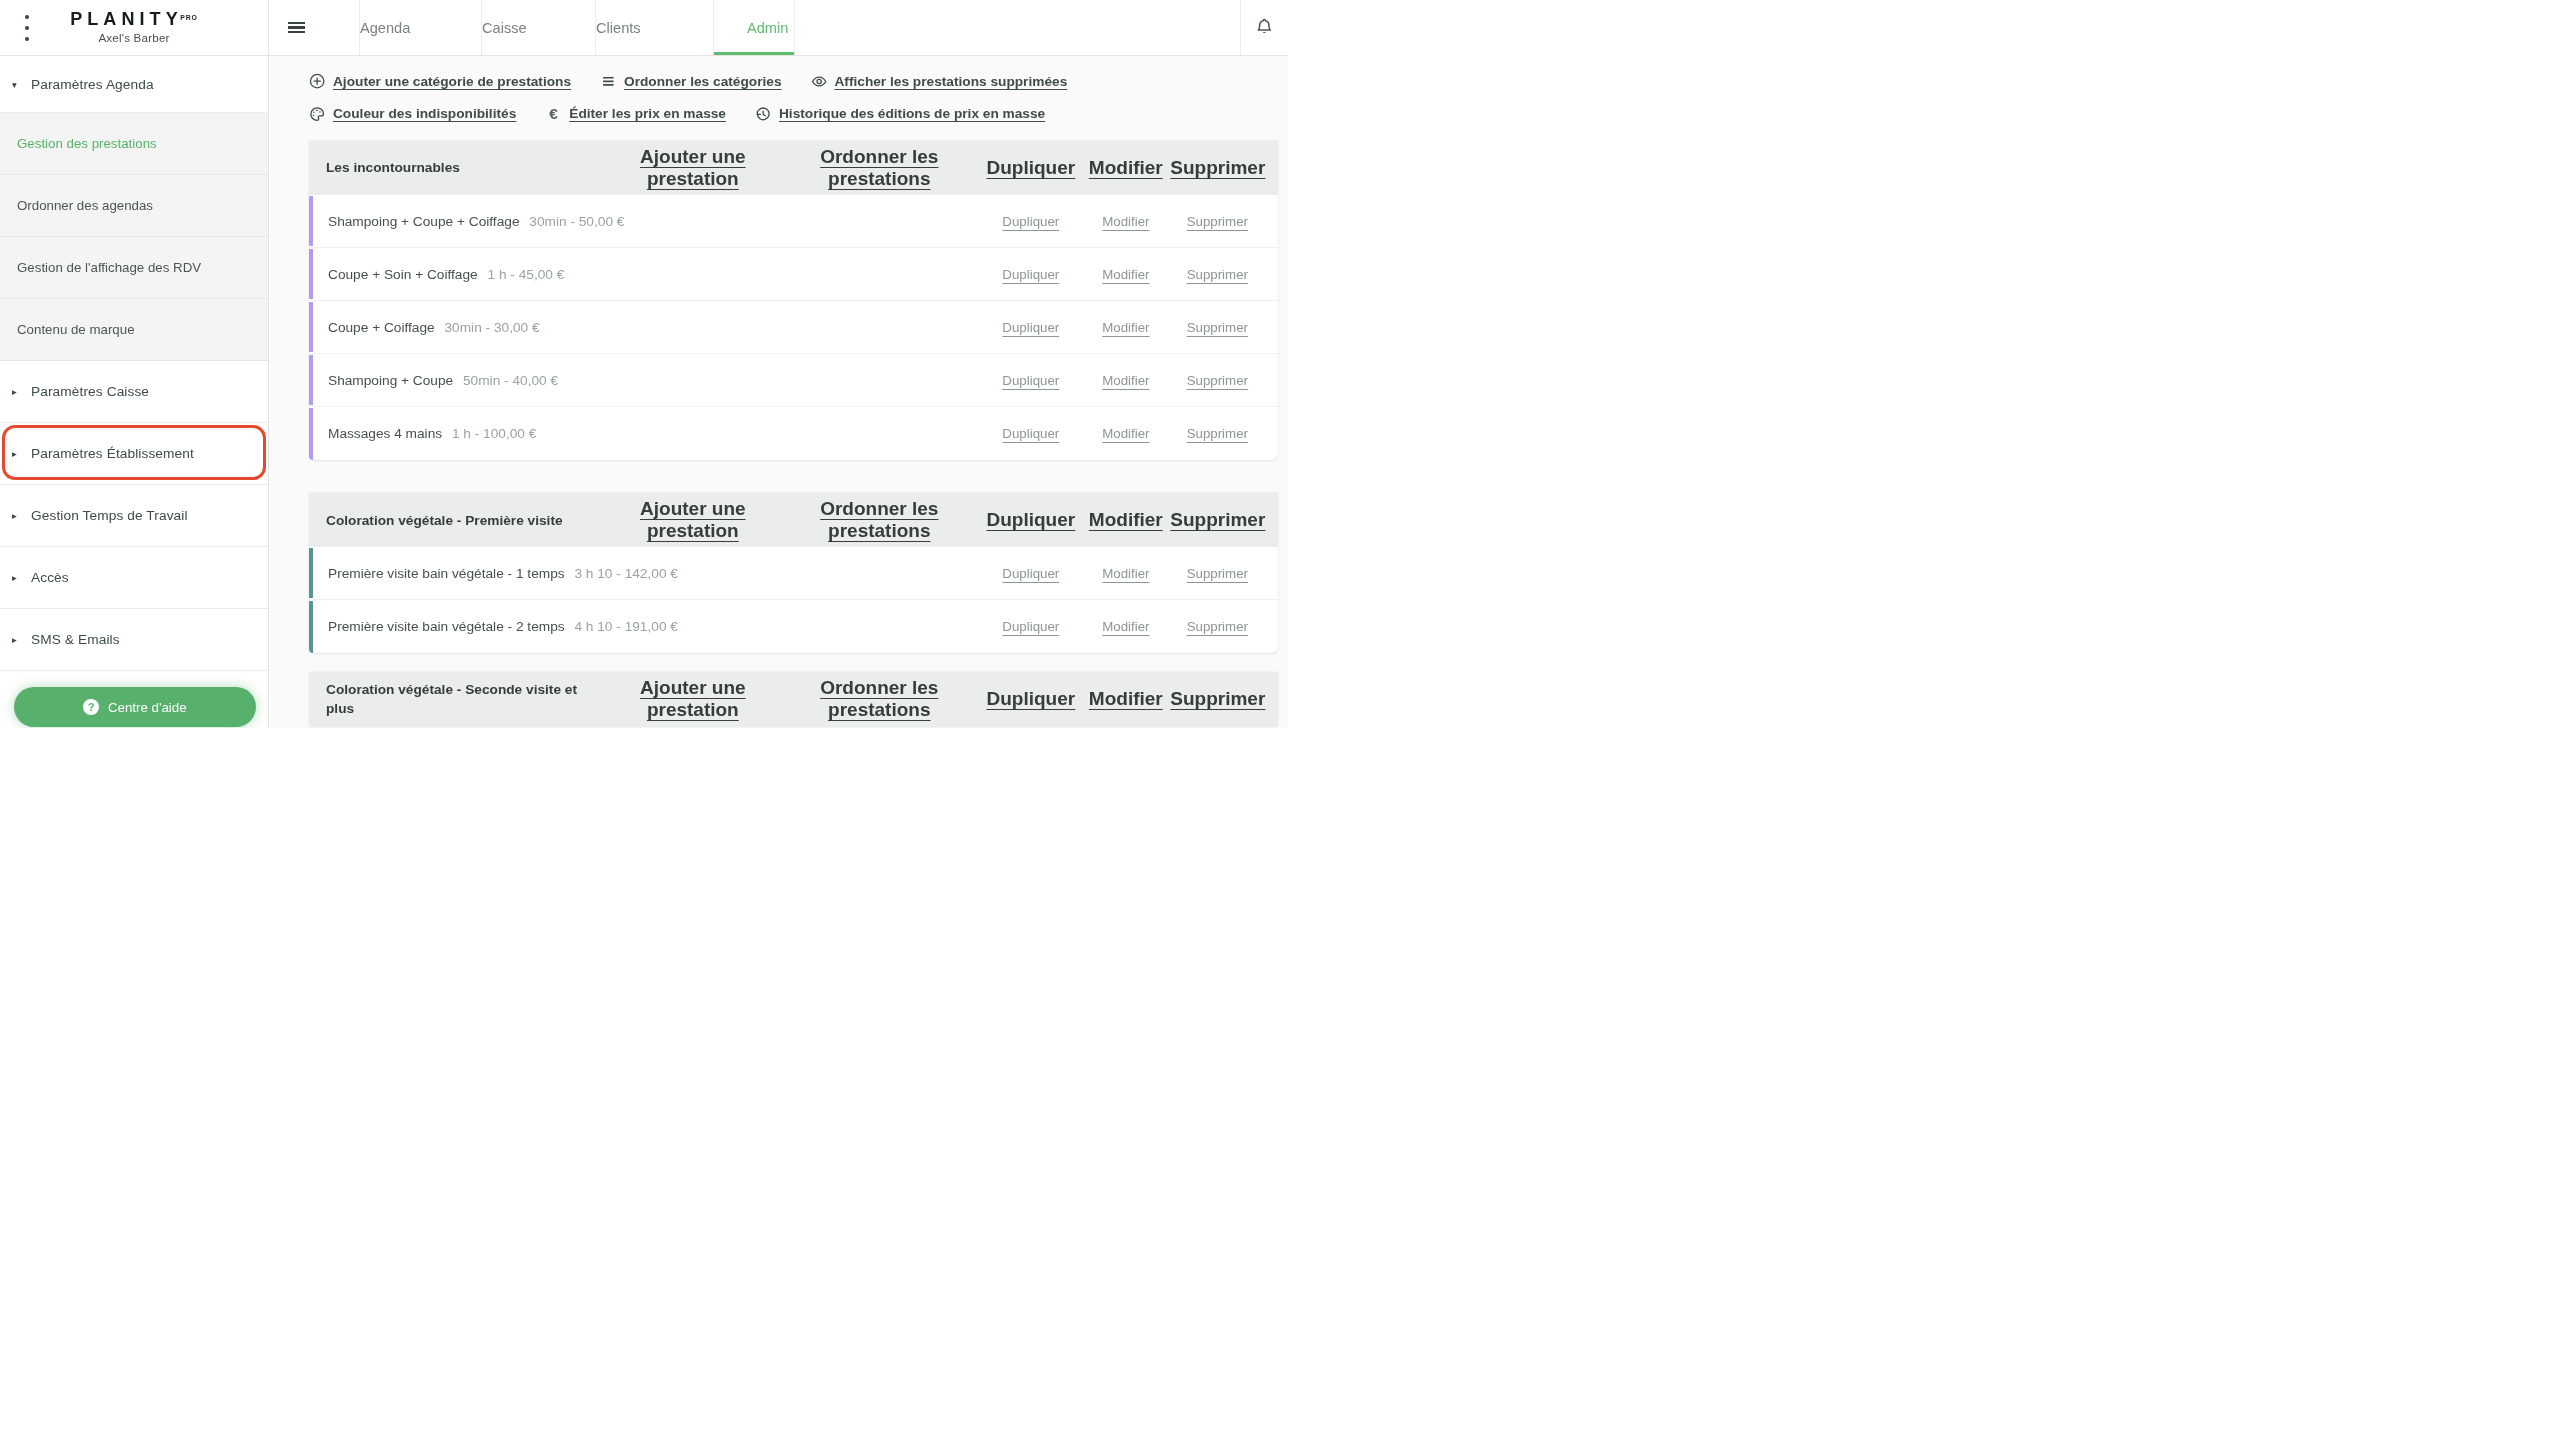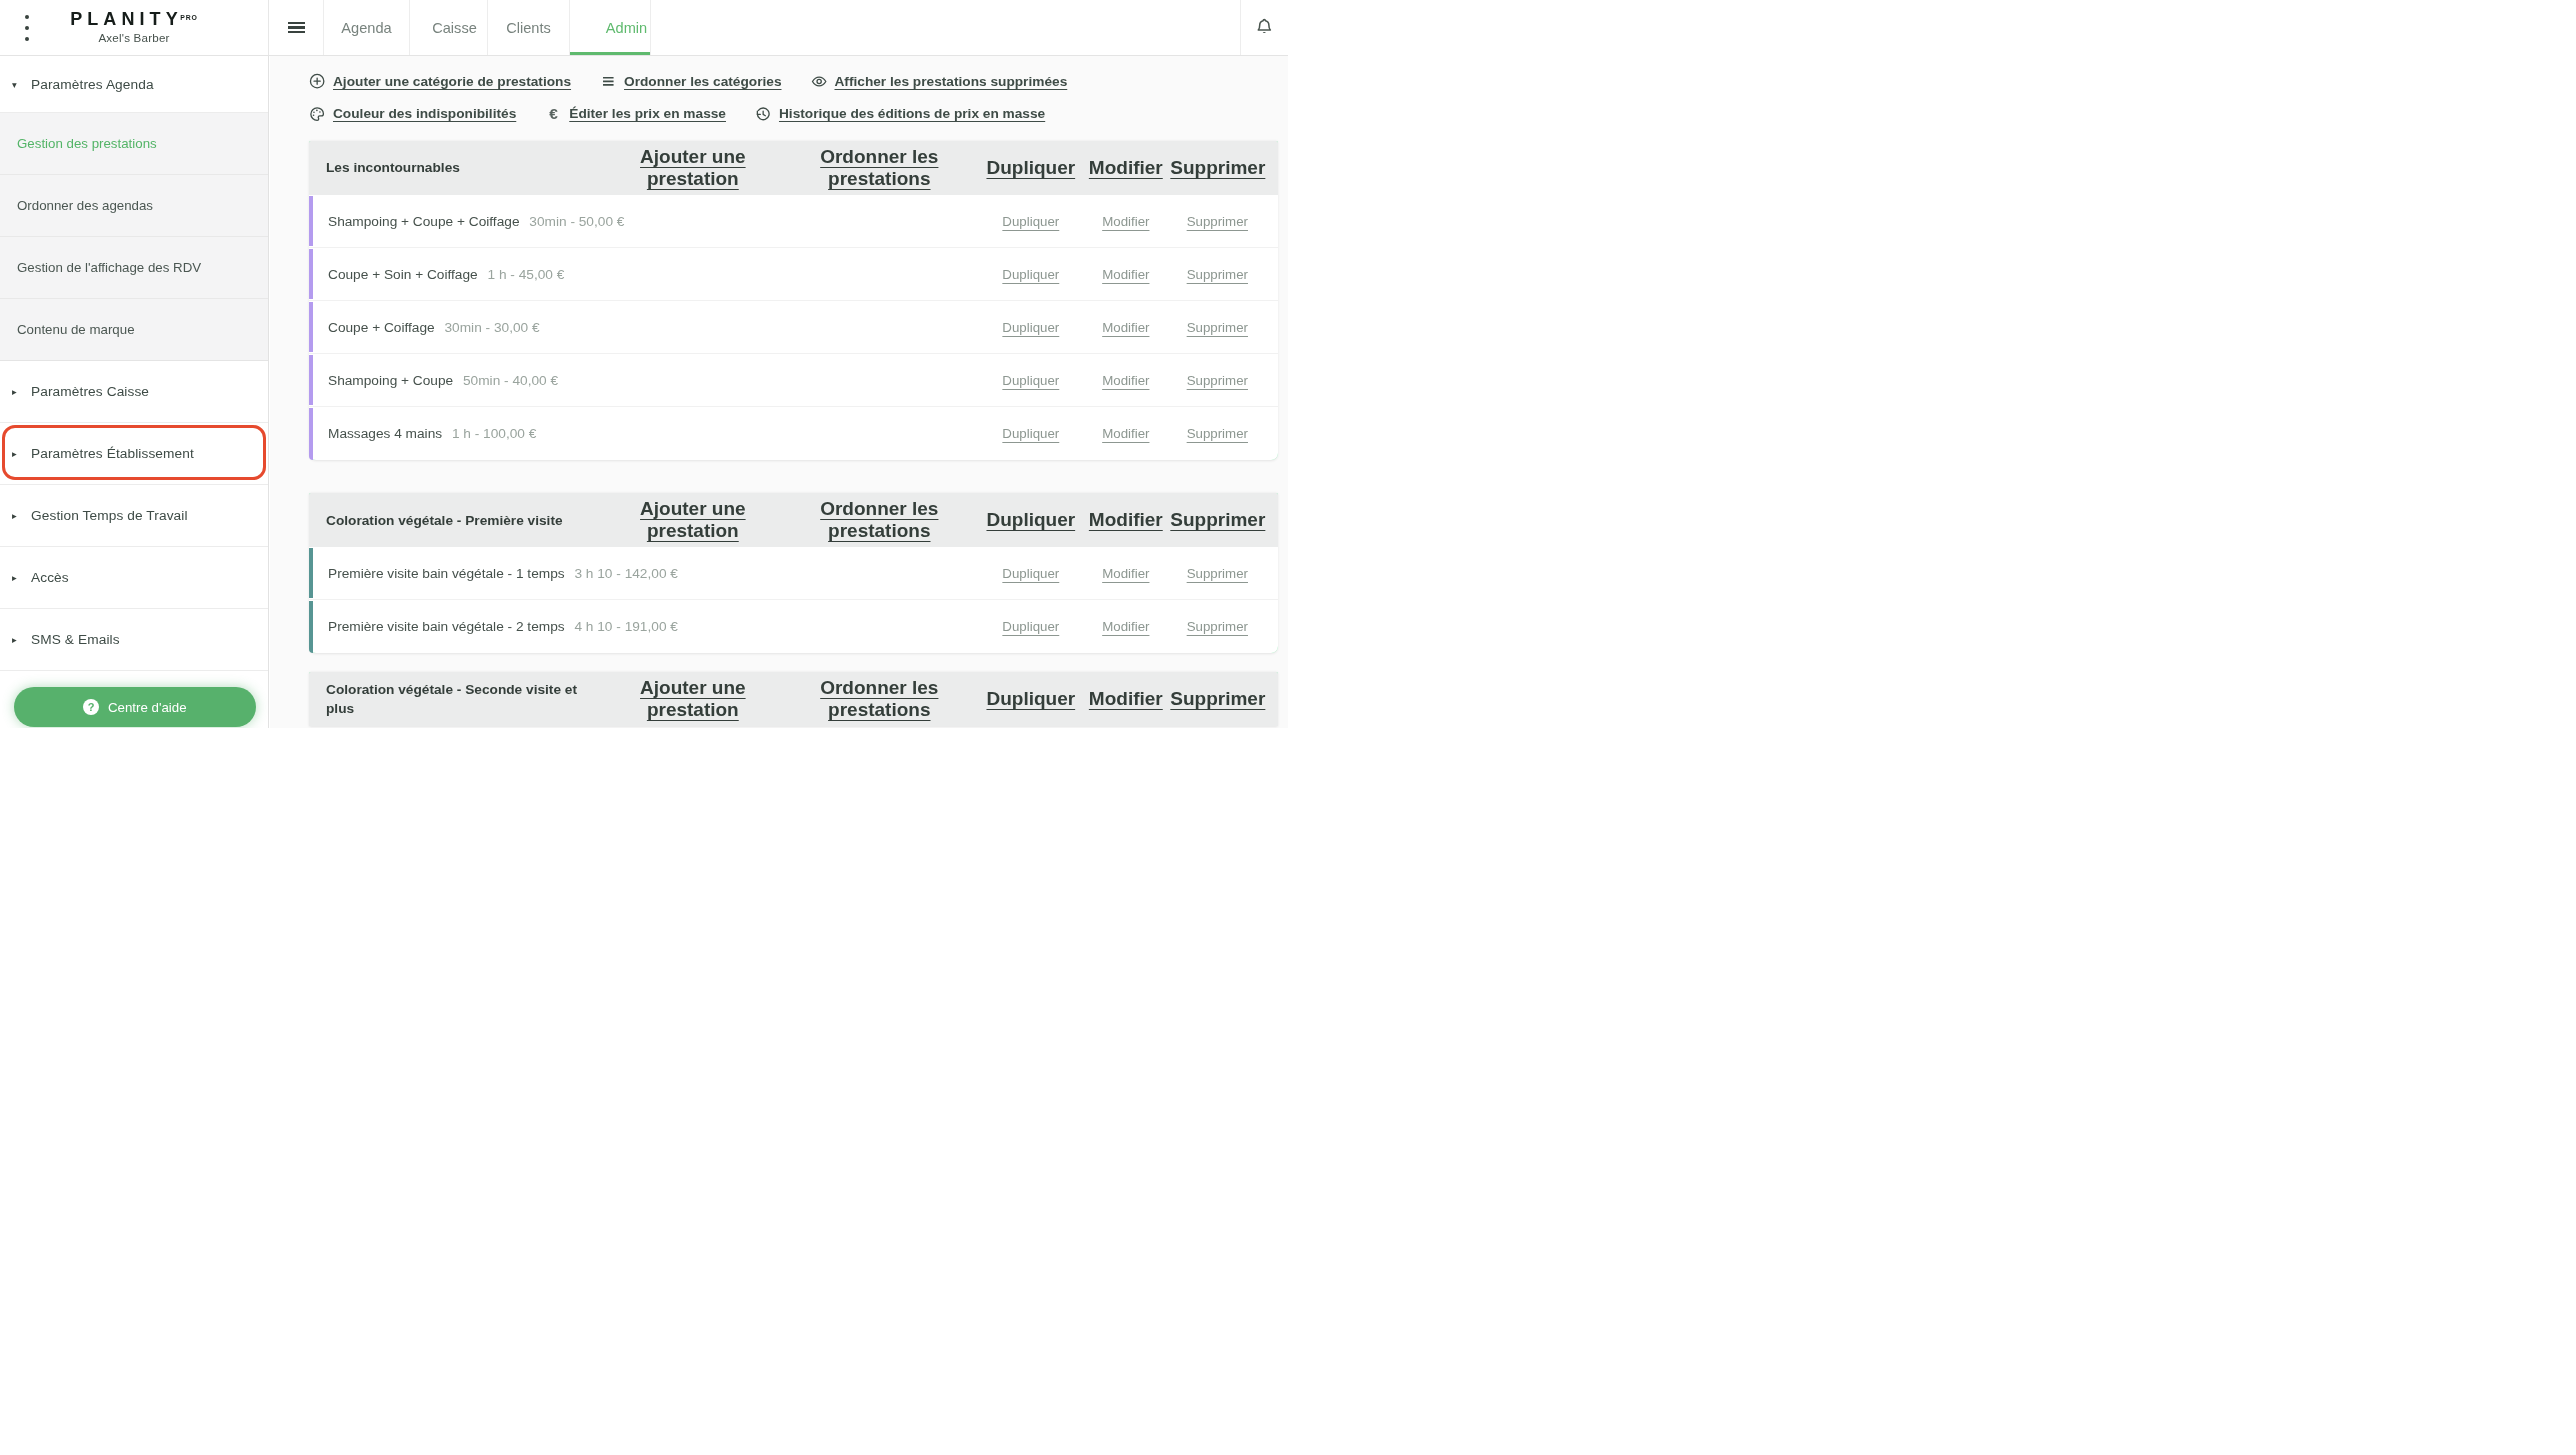--- a/index.html
+++ b/index.html
@@ -16,22 +16,22 @@
     display:flex; flex-direction:column; justify-content:space-between; align-items:center; cursor:pointer; }
   .kebab i { width:3.9px; height:3.9px; border-radius:50%; background:#39433f; }
   .logo-block { text-align:center; line-height:1.1; }
   .brand { font-size:18px; font-weight:bold; letter-spacing:5.1px; color:#161d1a; }
   .brand-pro { font-size:6.9px; font-weight:bold; letter-spacing:0.9px; vertical-align:super; margin-left:-2.6px; color:#161d1a; }
   .salon { font-size:11.6px; color:#46514c; margin-top:1.7px; letter-spacing:0.2px; }
   .hamburger { width:54px; height:100%; display:flex; align-items:center; justify-content:center; cursor:pointer; }
   .hamburger .bars { width:17px; height:11px; display:flex; flex-direction:column; justify-content:space-between; }
   .hamburger .bars i { display:block; height:2.2px; background:#39433f; }
   .tabs { display:flex; height:100%; }
-  .tab { height:100%; display:flex; align-items:center; justify-content:center;
-    font-size:14.6px; color:#78837e; border-left:0.9px solid #ededed; cursor:pointer; position:relative; }
+  .tab { height:100%; display:flex; align-items:center; 
+    font-size:14.6px; color:#78837e; border-left:0.9px solid #ededed; cursor:pointer; position:relative;margin-left:36px; }
   .tab:last-child { border-right:0.9px solid #ededed; }
   .tab.active { color:#5fba6e;padding-left:33px; }
   .tab.active::after { content:""; position:absolute; left:0; right:0; bottom:0; height:2.6px; background:#5fba6e; }
   .header-right { margin-left:auto; display:flex; align-items:center; height:100%; }
   .bell-sep { width:0.9px; height:100%; background:#ededed; }
   .bell-btn { width:47px; display:flex; align-items:center; justify-content:center; cursor:pointer; }
 
   
   .sidebar { position:absolute; top:56px; left:0; width:269px; bottom:0; background:#fff;
     border-right:0.9px solid #e2e2e2; z-index:4; }
@@ -110,21 +110,21 @@
       <div class="bars">
           <i></i>
           <i></i>
           <i></i>
         </div>
     </div>
     <div class="tabs" id="tabs">
         <div class="tab" style="width: 86px;">
           <span>Agenda</span>
         </div>
-        <div class="tab" style="width: 78px; padding-left: 12px;">
+        <div class="tab" style="width: 78px;">
           <span>Caisse</span>
         </div>
         <div class="tab" style="width: 82px;">
           <span>Clients</span>
         </div>
         <div class="tab active" style="width: 82px;">
           <span>Admin</span>
         </div>
       </div>
     <div class="header-right">

